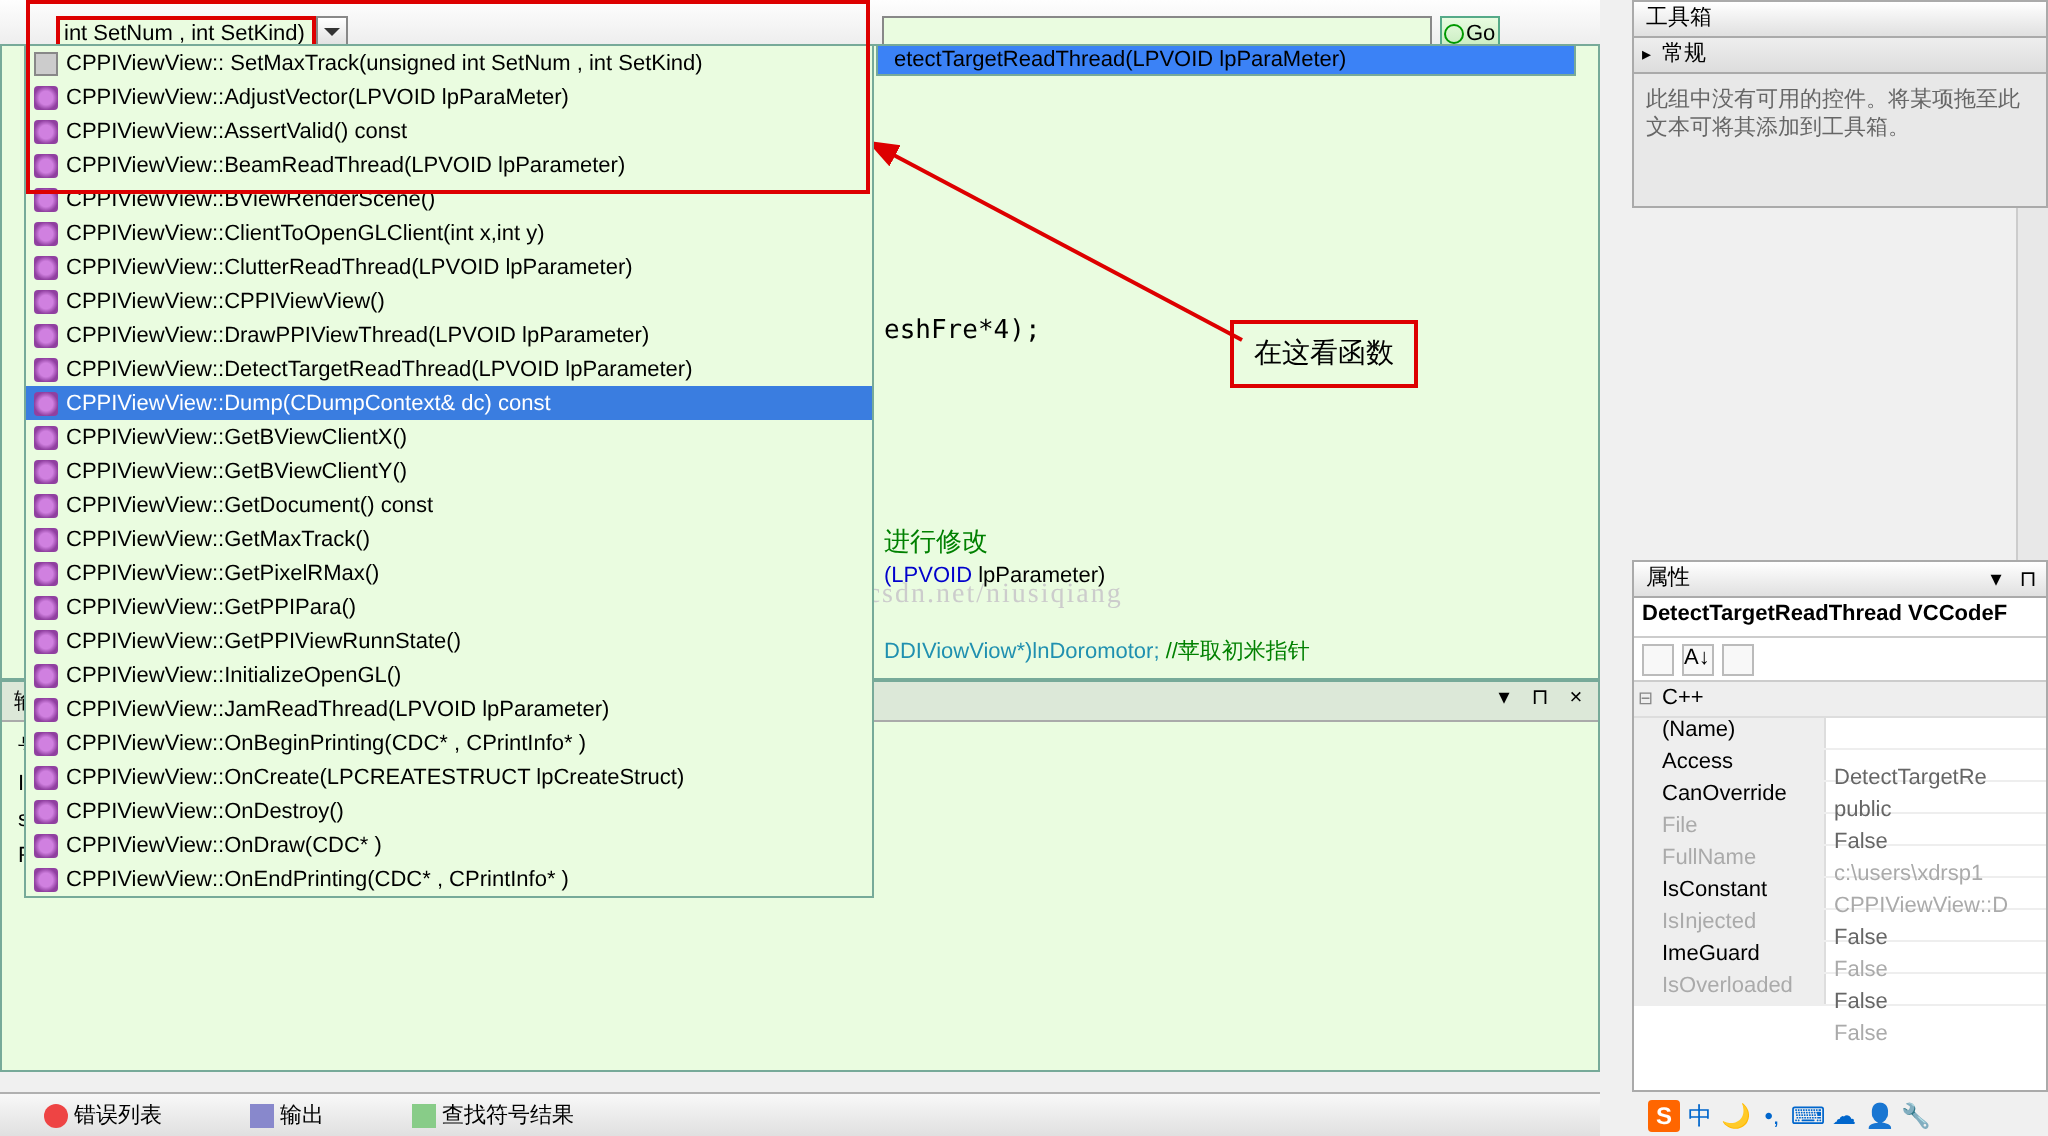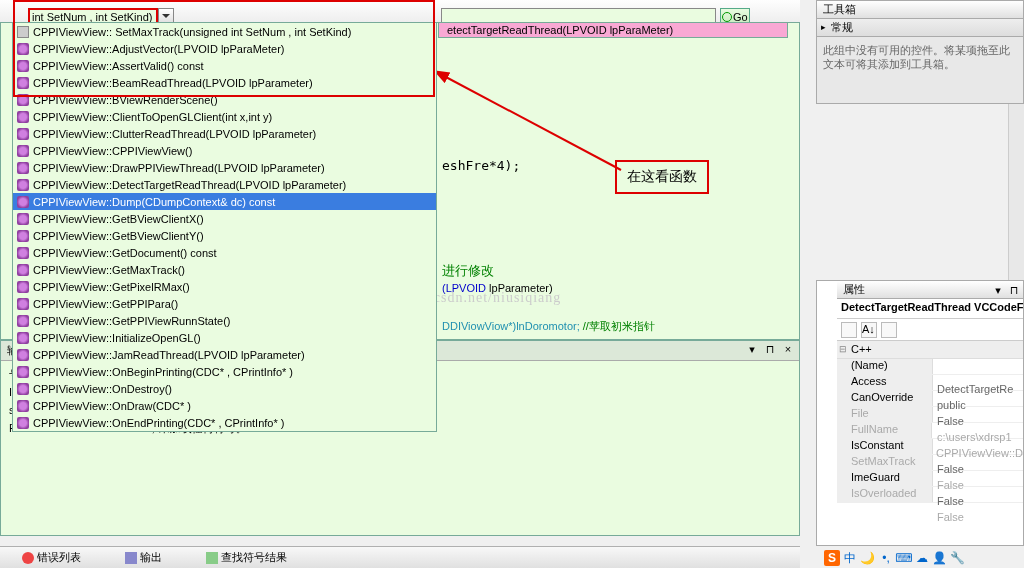--- a/index.html
+++ b/index.html
@@ -16,21 +16,21 @@
 
 .dropdown { position: absolute; top: 22px; left: 12px; width: 425px; background: #eafce0; border: 1px solid #7a9; max-height: 516px; overflow: hidden; z-index: 10; }
 .red-box { border: 2px solid #d00; position: absolute; top: -22px; left: 13px; width: 422px; height: 97px; pointer-events: none; z-index: 11; }
 .dd-item { display: flex; align-items: center; height: 17px; padding-left: 4px; white-space: nowrap; overflow: hidden; text-align: right; }
 .dd-item.sel { background: #3a7de0; color: #fff; }
 .dd-icon { width: 12px; height: 12px; margin-right: 4px; flex-shrink: 0; }
 .dd-icon.purple { background: radial-gradient(circle, #d080e0 40%, #9040a0 70%); border-radius: 2px; }
 .dd-icon.gray { background: #ccc; border: 1px solid #888; }
 
 .code-area { position: absolute; top: 22px; left: 0; width: 800px; height: 318px; background: #eafce0; border: 1px solid #7a9; }
-.code-header { position: absolute; top: 22px; left: 438px; width: 350px; height: 16px; background: #f9a8d4; border: 1px solid #7a9; padding-left: 8px; line-height: 14px; }
+.code-header { position: absolute; top: 22px; left: 438px; width: 350px; height: 16px; background: #3b82f6; border: 1px solid #7a9; padding-left: 8px; line-height: 14px; }
 .code-line { position: absolute; font-family: Consolas, monospace; font-size: 13px; left: 442px; }
 .scroll-v { position: absolute; right: 0; top: 40px; width: 16px; height: 296px; background: #e8e8e8; border-left: 1px solid #ccc; }
 .scroll-thumb { width: 14px; height: 30px; background: linear-gradient(#ddd,#bbb); border: 1px solid #999; border-radius: 2px; }
 
 .callout { position: absolute; top: 160px; left: 615px; border: 2px solid #d00; padding: 6px 10px; background: transparent; font-size: 14px; font-family: SimSun; z-index: 5; }
 .arrow { position: absolute; z-index: 5; }
 .arrow svg { overflow: visible; }
 
 .output-panel { position: absolute; top: 340px; left: 0; width: 800px; height: 196px; background: #eafce0; border: 1px solid #7a9; }
 .output-header { height: 20px; background: #dce8d8; border-bottom: 1px solid #aaa; display: flex; align-items: center; padding-left: 6px; }
@@ -42,21 +42,21 @@
 .status-bar { position: absolute; bottom: 0; left: 0; width: 800px; height: 22px; background: linear-gradient(#f8f8f8,#e0e0e0); border-top: 1px solid #b0b0b0; display: flex; align-items: center; }
 .status-bar .tab { display: flex; align-items: center; padding: 0 22px; height: 36px; gap: 3px; }
 .tab-icon { width: 12px; height: 12px; }
 
 .right-top { position: absolute; top: 0; right: 0; width: 208px; height: 104px; background: #e8e8e8; border: 1px solid #aaa; }
 .right-top-title { height: 18px; background: linear-gradient(#fff,#e0e0e0); padding-left: 6px; line-height: 17px; border-bottom: 1px solid #aaa; }
 .toolbox-header { height: 18px; background: linear-gradient(#eee,#ddd); padding-left: 14px; line-height: 17px; border-bottom: 1px solid #aaa; font-weight: normal; }
 .toolbox-header::before { content: "▸"; position: absolute; left: 4px; font-size: 9px; }
 .toolbox-body { padding: 6px; color: #666; line-height: 14px; }
 
-.props-panel { position: absolute; top: 280px; right: 0; width: 208px; height: 266px; background: #fff; border: 1px solid #aaa; padding-left: 20px; }
+.props-panel { position: absolute; top: 280px; right: 0; width: 208px; height: 266px; background: #fff; border: 1px solid #aaa; }
 .props-title { height: 18px; background: linear-gradient(#fff,#e0e0e0); padding-left: 6px; line-height: 17px; border-bottom: 1px solid #aaa; }
 .props-close { position: absolute; right: 2px; top: 1px; display: flex; gap: 2px; }
 .props-close span { width: 14px; text-align: center; cursor: pointer; }
 .props-selector { height: 20px; border-bottom: 1px solid #ccc; padding: 2px 4px; font-weight: bold; white-space: nowrap; overflow: hidden; }
 .props-toolbar { height: 22px; border-bottom: 1px solid #ccc; display: flex; align-items: center; gap: 4px; padding-left: 4px; }
 .props-toolbar span { width: 16px; height: 16px; border: 1px solid #bbb; background: #f8f8f8; }
 .props-cat { height: 18px; background: #eee; border-bottom: 1px solid #ddd; padding-left: 14px; line-height: 17px; position: relative; }
 .props-cat::before { content: "⊟"; position: absolute; left: 2px; font-size: 9px; color: #888; }
 .props-row { display: flex; height: 16px; border-bottom: 1px solid #eee; }
 .props-row .k { width: 96px; padding-left: 14px; background: #eee; border-right: 1px solid #ddd; }
@@ -175,20 +175,24 @@
     <div class="dd-item">
       <span class="dd-icon purple"></span>
       <span>CPPIViewView::JamReadThread(LPVOID lpParameter)</span>
     </div>
     <div class="dd-item">
       <span class="dd-icon purple"></span>
       <span>CPPIViewView::OnBeginPrinting(CDC* , CPrintInfo* )</span>
     </div>
     <div class="dd-item">
       <span class="dd-icon purple"></span>
+      <span>CPPIViewView::OnCreate(LPCREATESTRUCT lpCreateStruct)</span>
+    </div>
+    <div class="dd-item">
+      <span class="dd-icon purple"></span>
       <span>CPPIViewView::OnDestroy()</span>
     </div>
     <div class="dd-item">
       <span class="dd-icon purple"></span>
       <span>CPPIViewView::OnDraw(CDC* )</span>
     </div>
     <div class="dd-item">
       <span class="dd-icon purple"></span>
       <span>CPPIViewView::OnEndPrinting(CDC* , CPrintInfo* )</span>
     </div>
@@ -279,21 +283,21 @@
       </div>
       <div class="props-row dim">
         <div class="k">FullName</div>
         <div class="v">CPPIViewView::D</div>
       </div>
       <div class="props-row">
         <div class="k">IsConstant</div>
         <div class="v">False</div>
       </div>
       <div class="props-row dim">
-        <div class="k">SetMaxTrack</div>
+        <div class="k">IsInjected</div>
         <div class="v">False</div>
       </div>
       <div class="props-row">
         <div class="k">ImeGuard</div>
         <div class="v">False</div>
       </div>
       <div class="props-row dim">
         <div class="k">IsOverloaded</div>
         <div class="v">False</div>
       </div>

